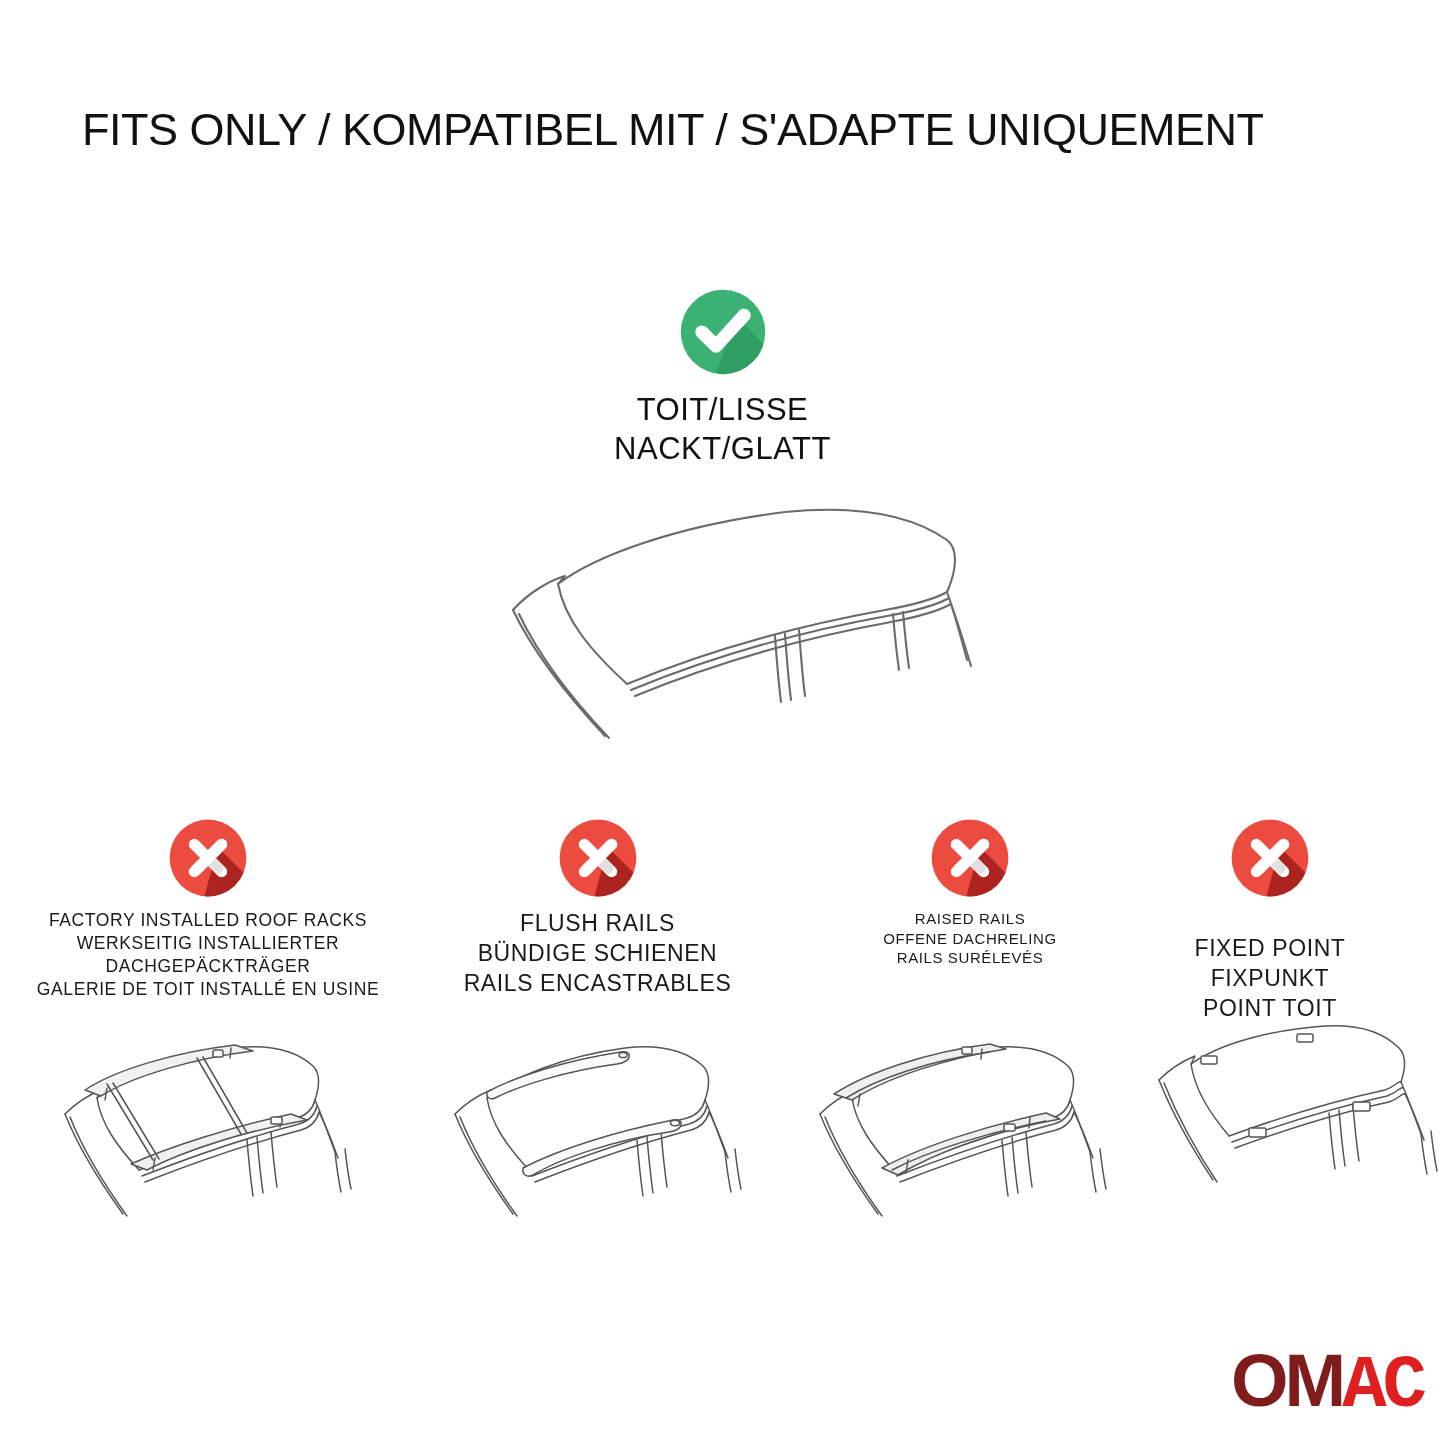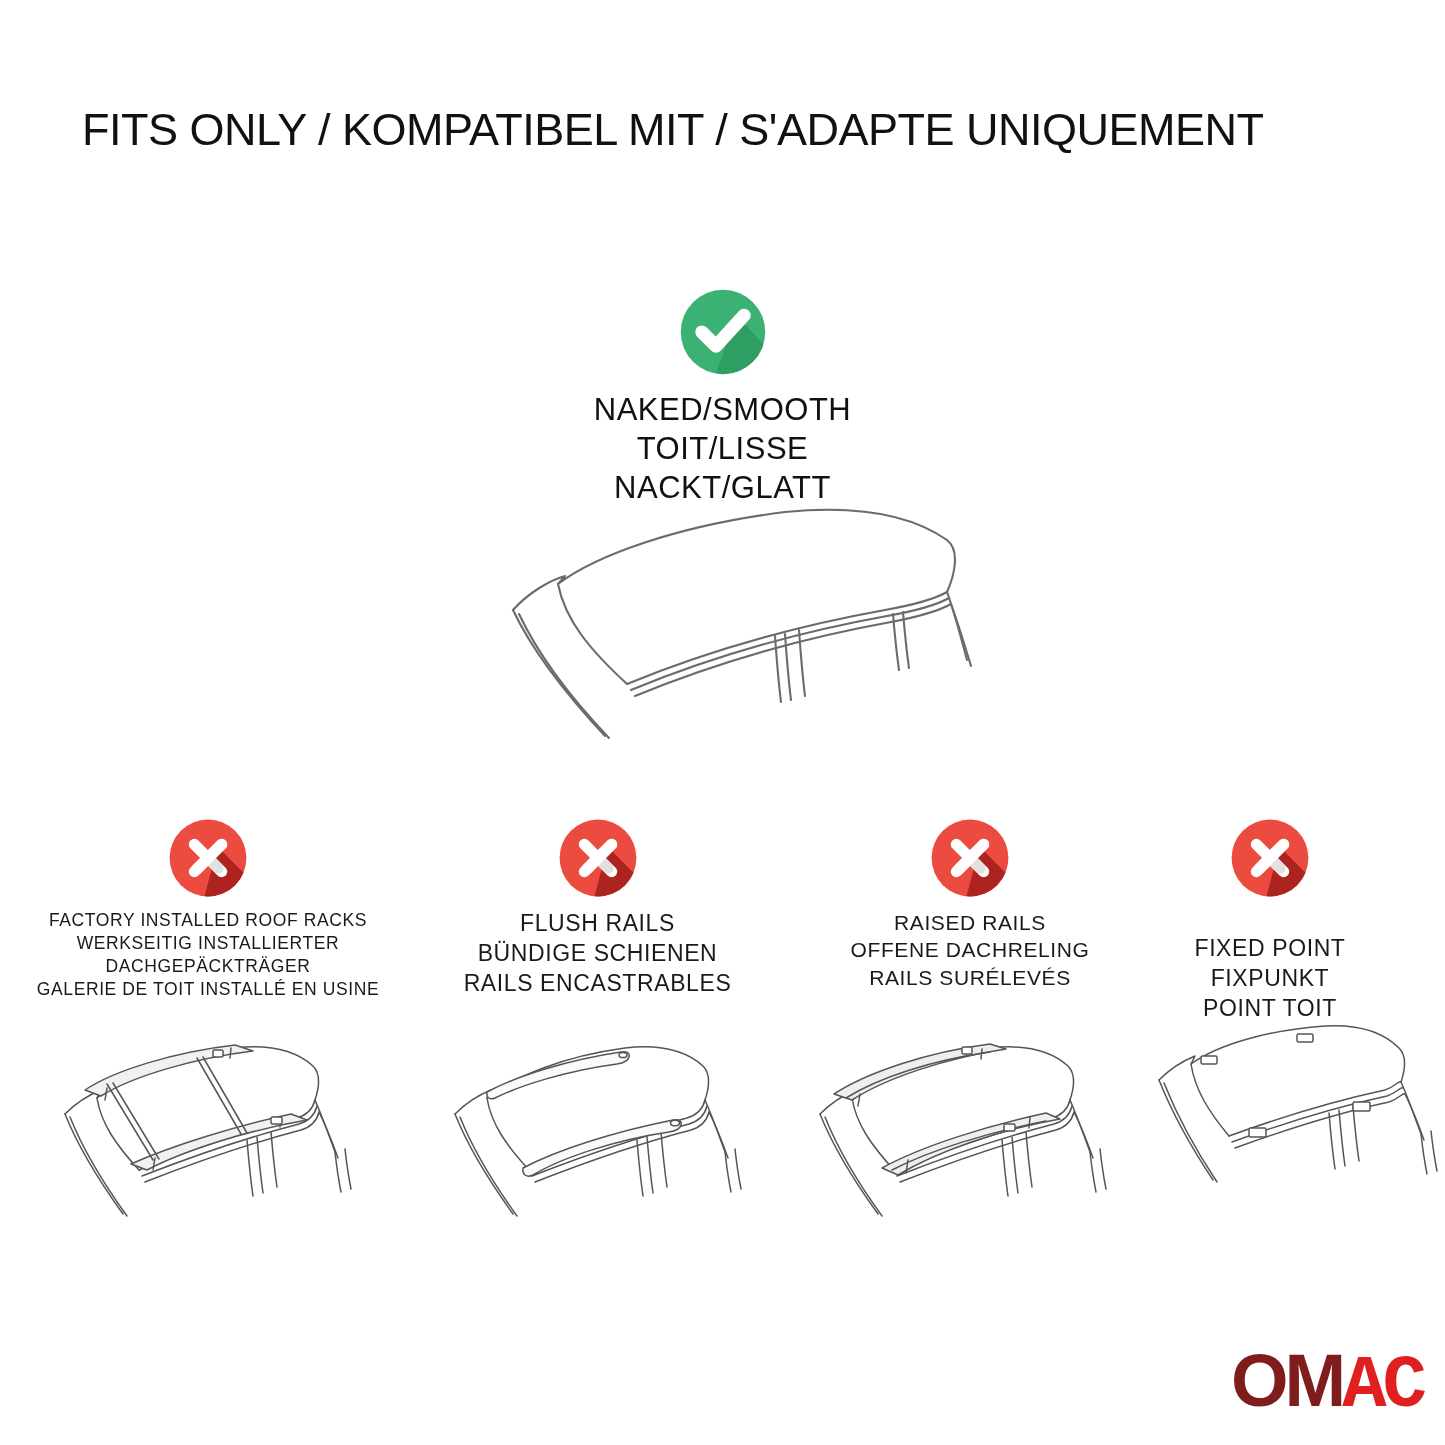--- a/index.html
+++ b/index.html
@@ -98,21 +98,21 @@
   .excluded-col .labels div { white-space: nowrap; }
 
   
   #col-factory      { left: 8px;    width: 400px; }
   #col-flush        { left: 400px;  width: 395px; }
   #col-raised       { left: 775px;  width: 390px; }
   #col-fixedpoint   { left: 1150px; width: 240px; }
 
   #col-factory  .labels { font-size: 17.5px; line-height: 1.32; }
   #col-flush    .labels { font-size: 23px; }
-  #col-raised   .labels { font-size: 21px; }
+  #col-raised   .labels { font-size: 15px; }
   #col-fixedpoint .labels { font-size: 23px; margin-top: 36px; }
 
   
   .roof-illustration {
     position: absolute;
     top: 1018px;
     height: 250px;
   }
   .roof-illustration svg { display: block; width: 100%; height: 100%; }
   #ill-factory    { left: 35px;   width: 380px; }
@@ -151,21 +151,20 @@
       </defs>
       <circle cx="50" cy="50" r="48" fill="#3BB273"></circle>
       <g clip-path="url(#clipGreen)">
         <path d="M66 32 L98 66 L98 102 L40 102 Z" fill="#2E9A5F" opacity="0.85"></path>
       </g>
       <path d="M26 50 L42 66 L74 31" fill="none" stroke="#ffffff" stroke-width="15" stroke-linecap="round" stroke-linejoin="round"></path>
     </svg>
   </div>
 
   <div id="allowed-labels">
-    <div>NAKED/SMOOTH</div>
     <div>TOIT/LISSE</div>
     <div>NACKT/GLATT</div>
   </div>
 </div>
 
 <div id="allowed-illustration">
   <svg viewBox="0 0 570 270" xmlns="http://www.w3.org/2000/svg">
     <g fill="none" stroke="#6b6b6b" stroke-width="2.1" stroke-linecap="round" stroke-linejoin="round">
 
       <path d="M58 122 C 74 104, 96 92, 110 88 L 103 96

